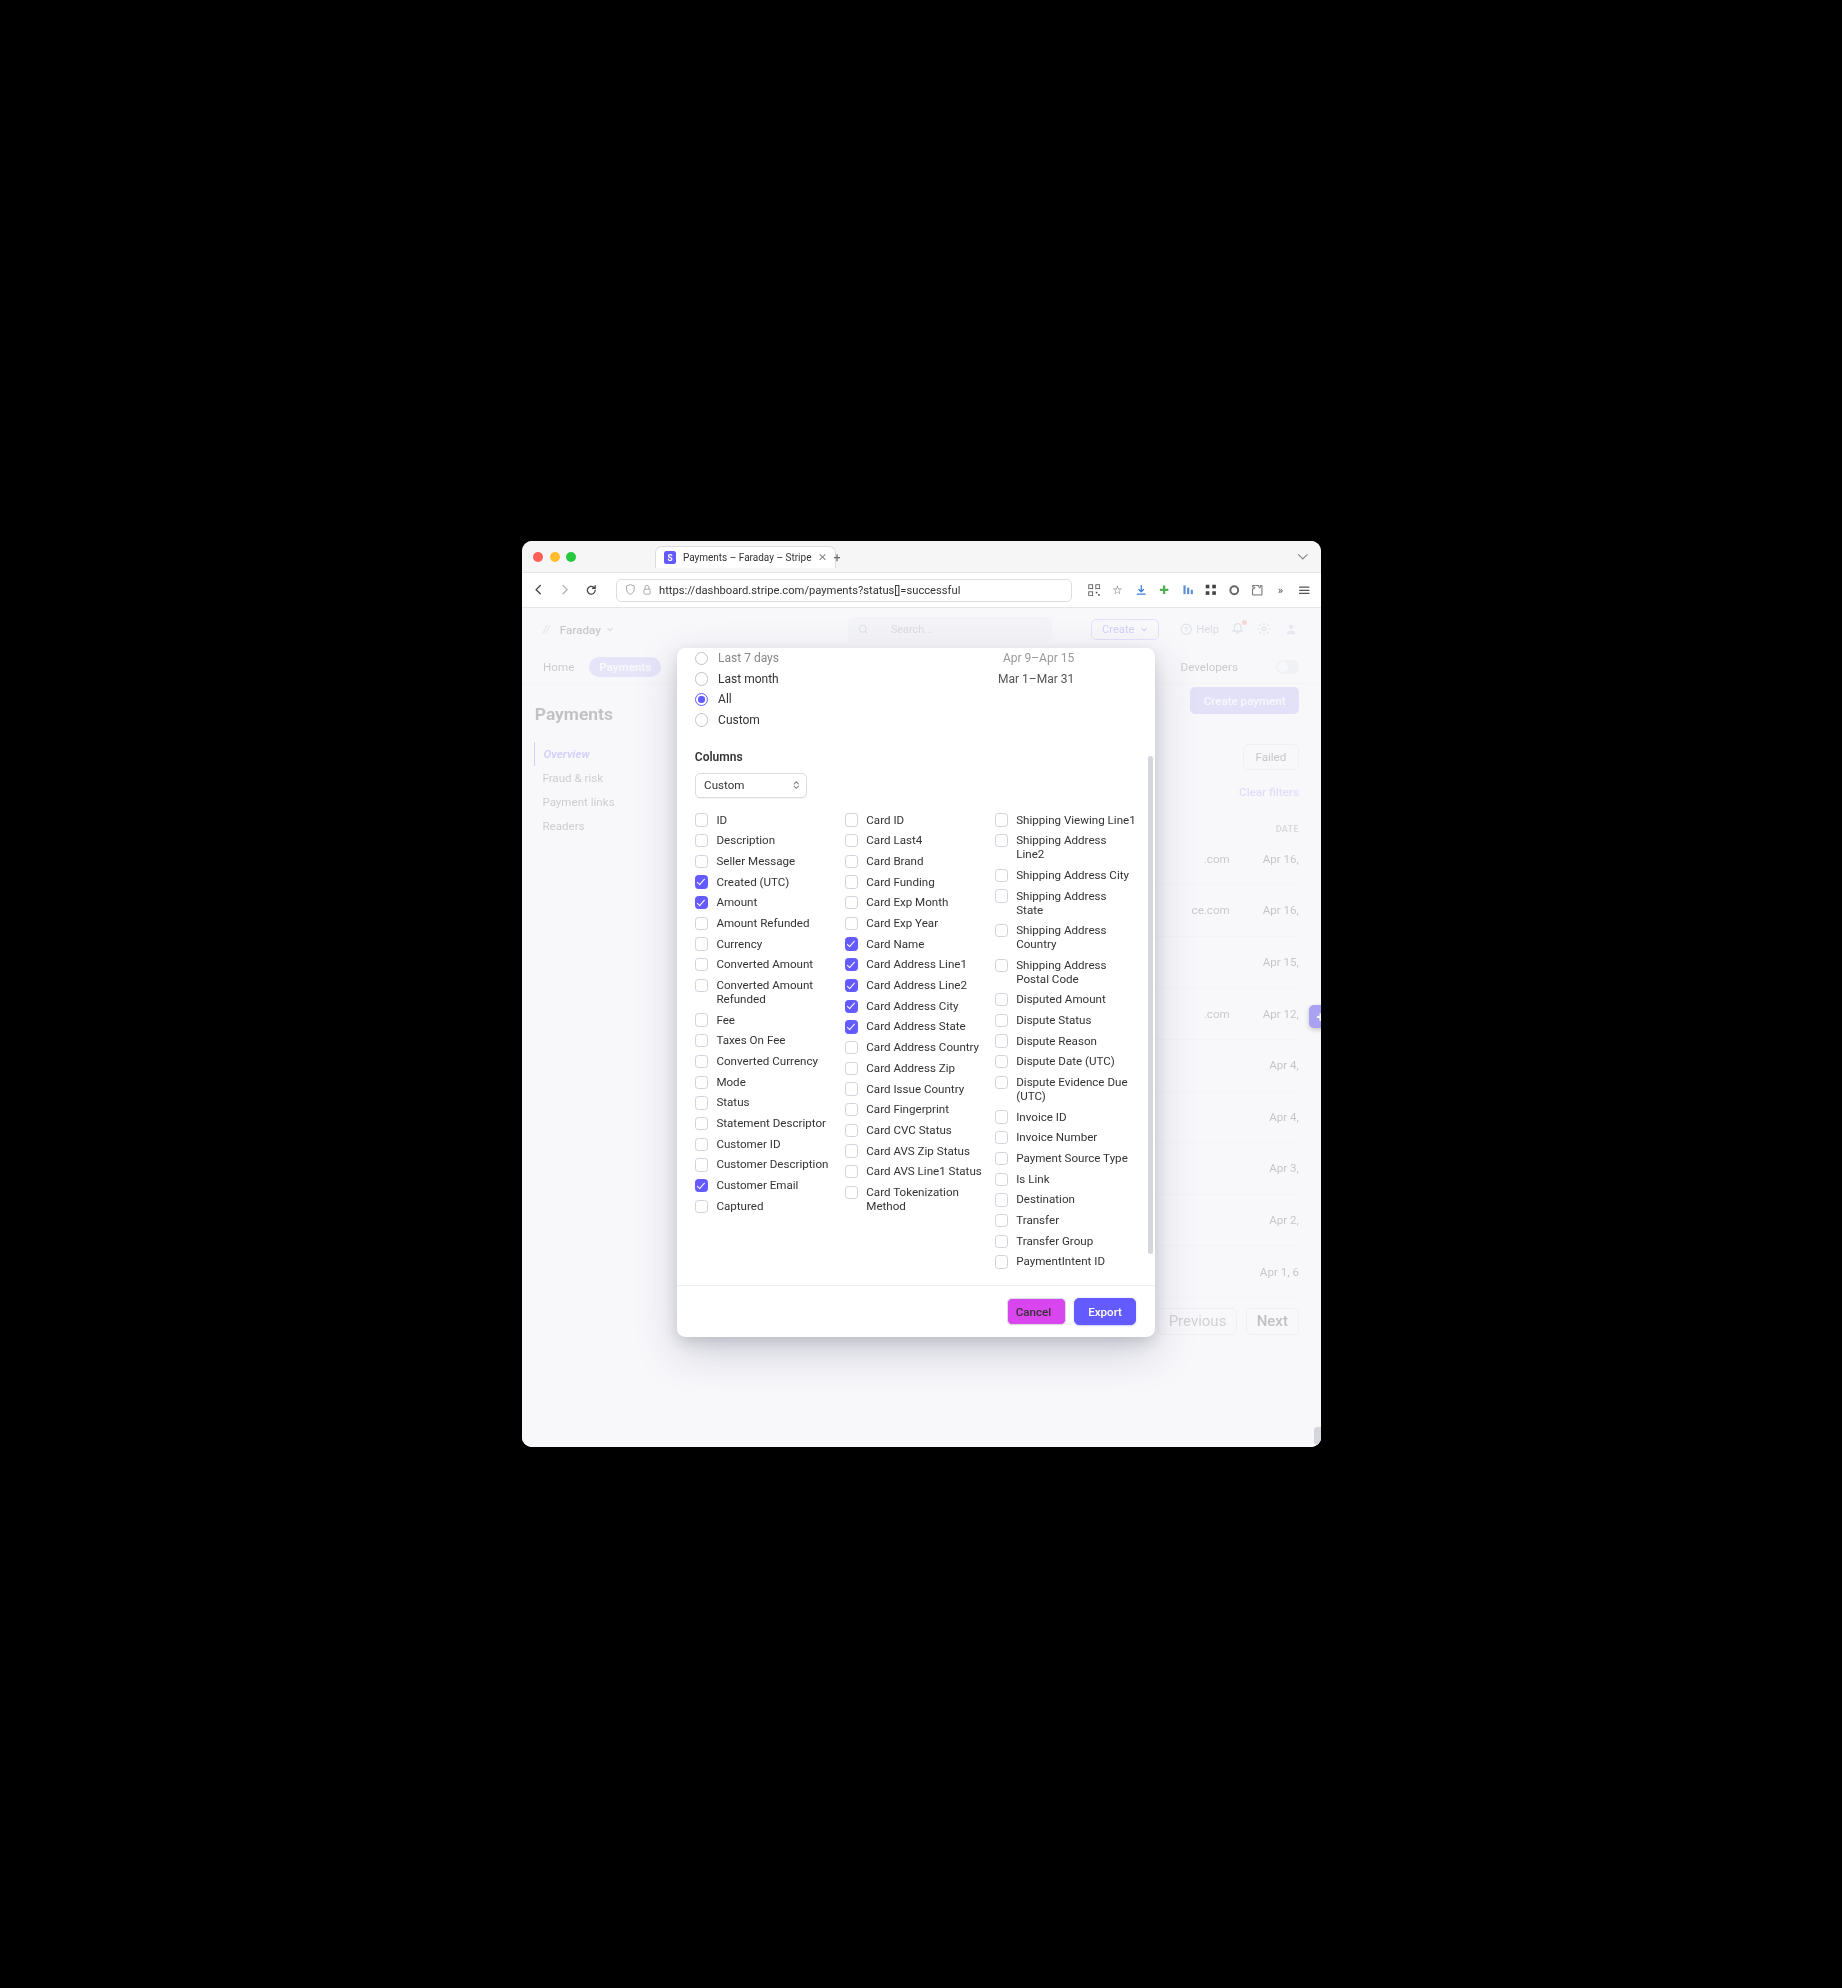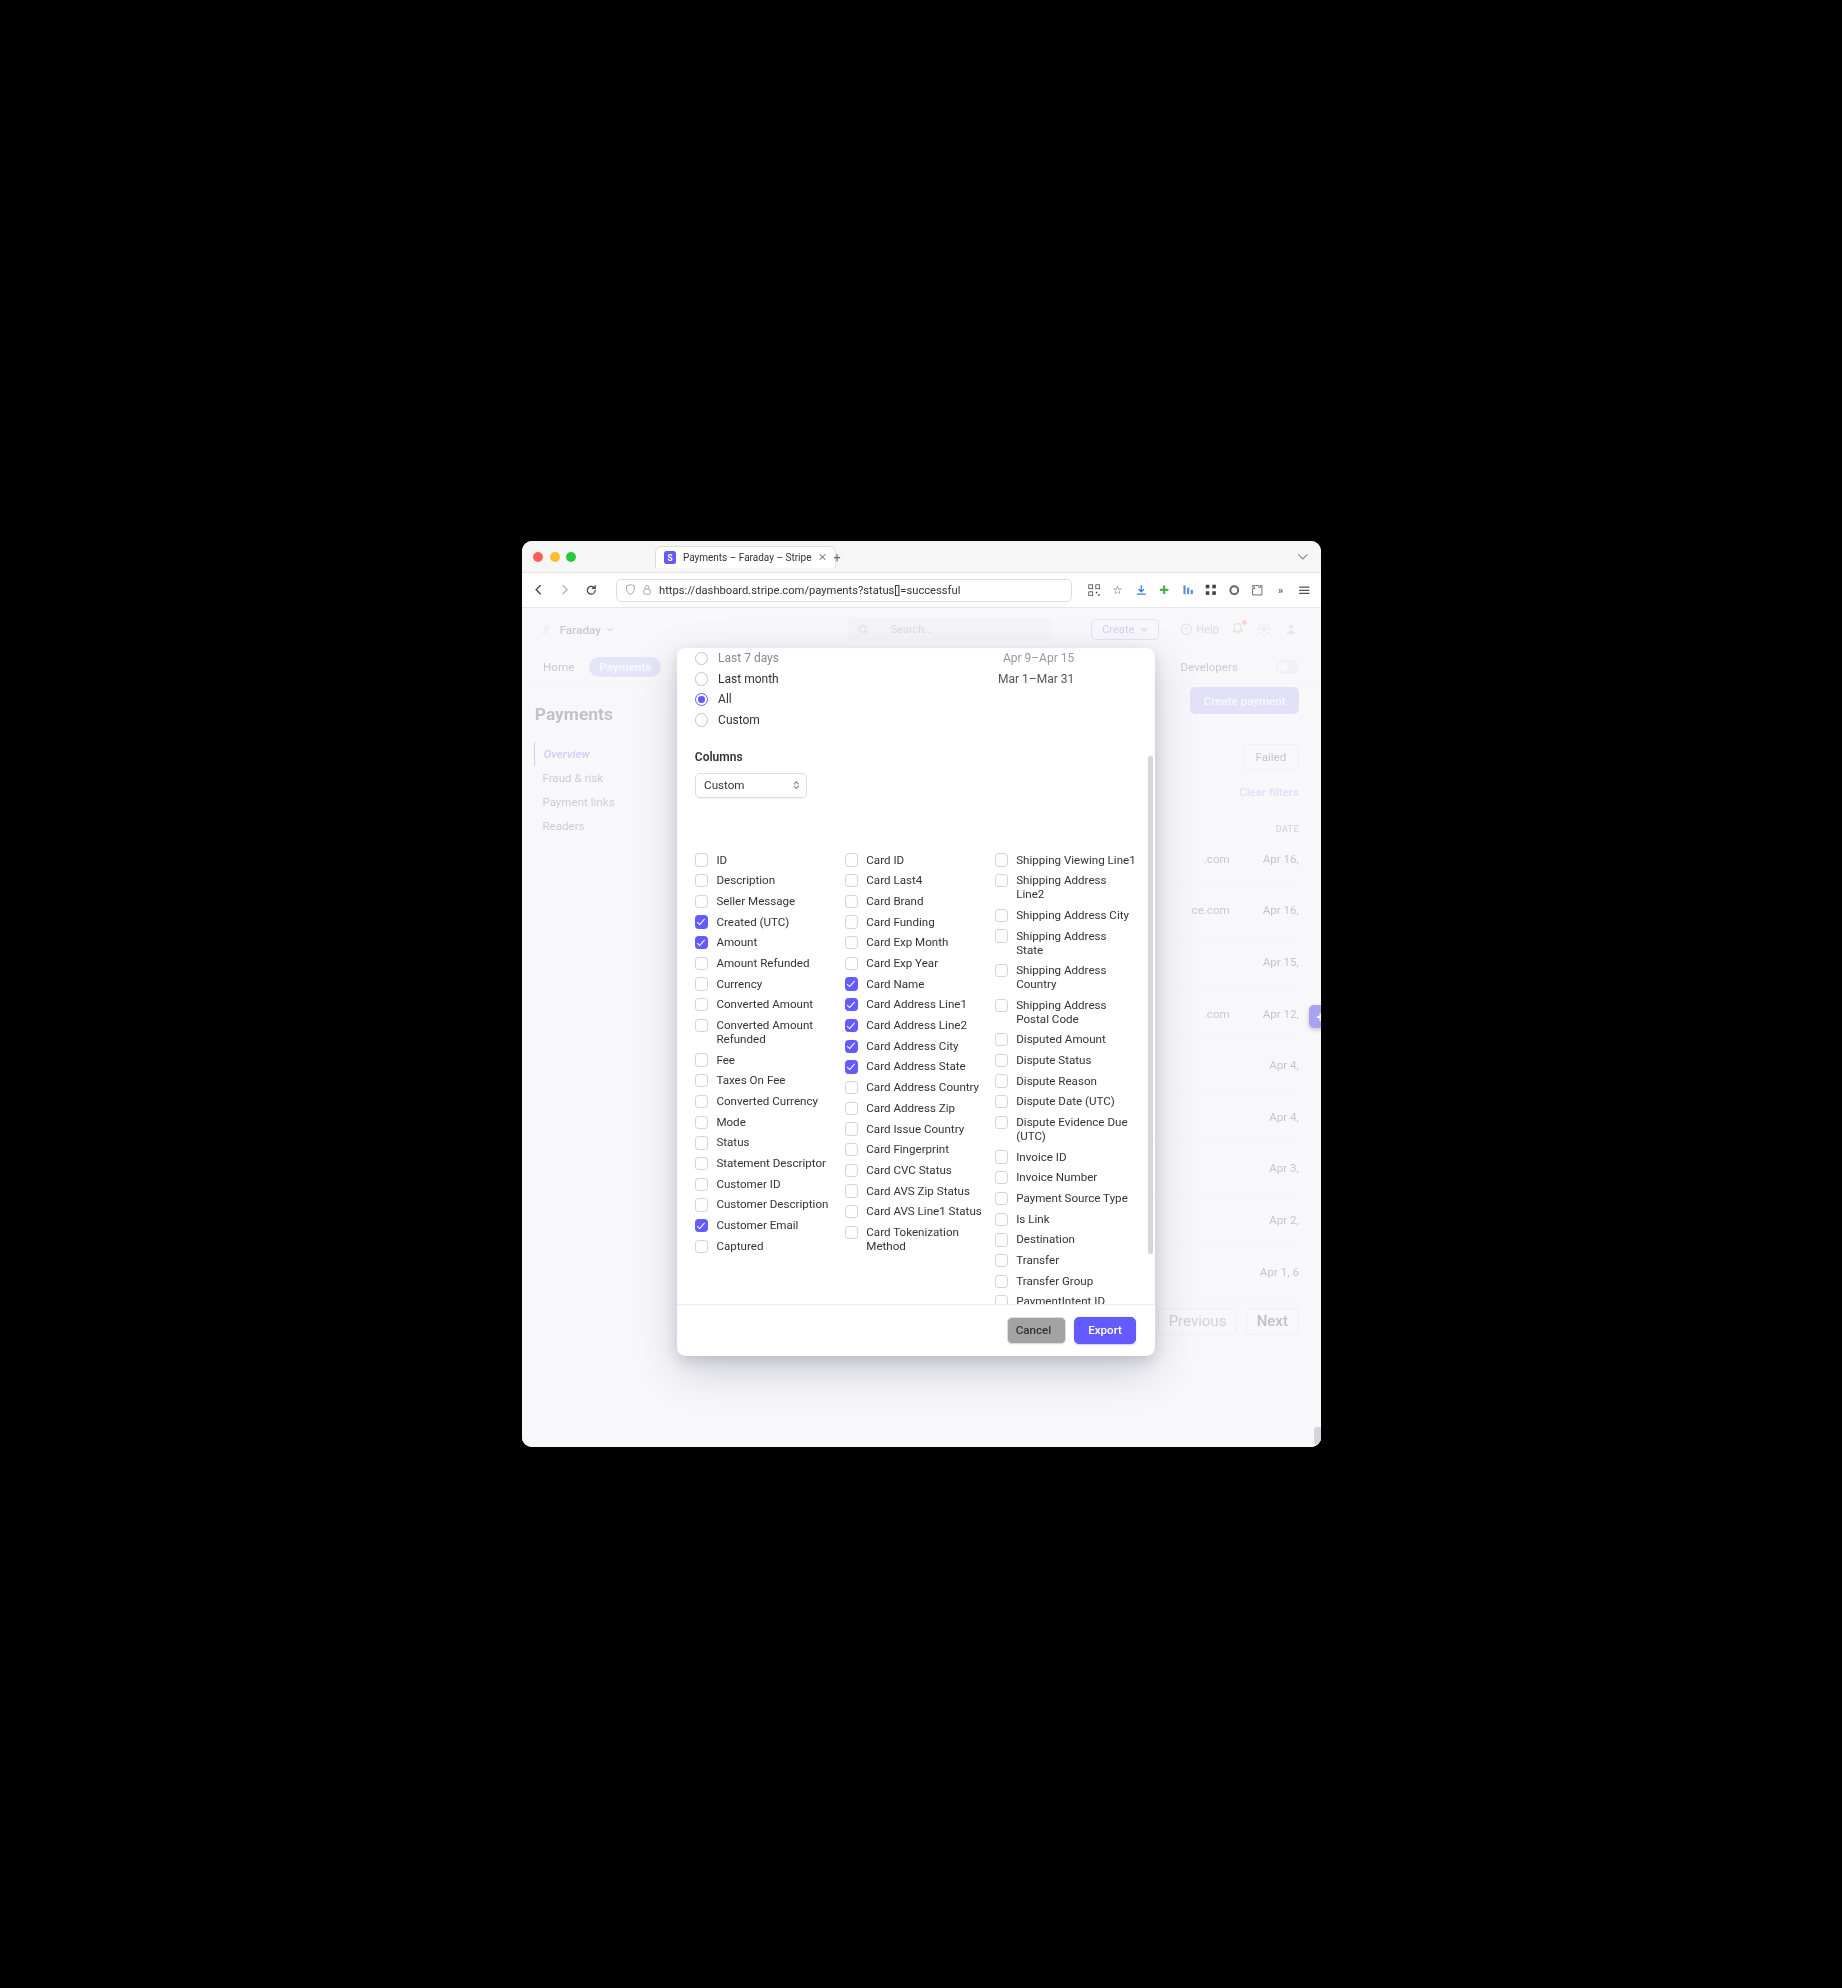--- a/index.html
+++ b/index.html
@@ -156,32 +156,32 @@
   .first-row { color:#888;justify-content:space-between;}
   .first-row .meta { color:#999; }
   
   .section-label { font-size:12px; font-weight:600; color:#333; margin-bottom: 8.3px;}
   .select-custom { width:112px; height:25px; border:0.8px solid #d9dce1; border-radius:5px;
     display:flex; align-items:center; justify-content:space-between; padding:0 6.6px 0 8.3px;
     font-size:11.6px; color:#333; margin-bottom: 11.6px; box-shadow: 0 0.8px 0.8px rgba(0,0,0,.04);}
   .select-custom .caret { color:#888; font-size:10px; line-height:1; display:flex; flex-direction:column; gap:0;}
   
   .columns-grid { display:flex; gap: 8.3px; }
-  .col { flex:1; min-width:0;margin-top:40px;}
+  .col { flex:1; min-width:0;}
   .chk-row { display:flex; align-items:flex-start; gap: 8.3px; padding: 3.3px 0; font-size:11.6px; color:#333;}
   .chk { width:13.3px; height:13.3px; border:1.2px solid #d0d3d9; border-radius:3.3px; flex-shrink:0;
     background:#fff; position:relative; margin-top:0.8px;}
   .chk.checked { background:#635bff; border-color:#635bff;}
   .chk.checked::after { content:''; position:absolute; left:3.3px; top:0.8px; width:3.3px; height:6.6px;
     border: solid #fff; border-width: 0 1.7px 1.7px 0; transform: rotate(42deg);}
   
   .modal-footer { border-top:0.8px solid #eef0f4; padding: 11.6px 18.3px;
     display:flex; justify-content:flex-end; gap:8.3px;}
   .btn { border-radius:5px; padding: 5.8px 13.3px; font-size:11.6px; font-weight:500; cursor:pointer;}
-  .btn-secondary { background:#a3a3a3; border:0.8px solid #d9dce1; color:#333; box-shadow:0 0.8px 0.8px rgba(0,0,0,.04);padding-left:8px;}
+  .btn-secondary { background:#d946ef; border:0.8px solid #d9dce1; color:#333; box-shadow:0 0.8px 0.8px rgba(0,0,0,.04);padding-left:8px;}
   .btn-primary { background:#635bff; border:0.8px solid #635bff; color:#fff; box-shadow:0 0.8px 1.7px rgba(99,91,255,.3);}
   
   svg { display:block; }
 </style>
 </head>
 <body>
 
 <div class="window">
 
   <div class="titlebar">

